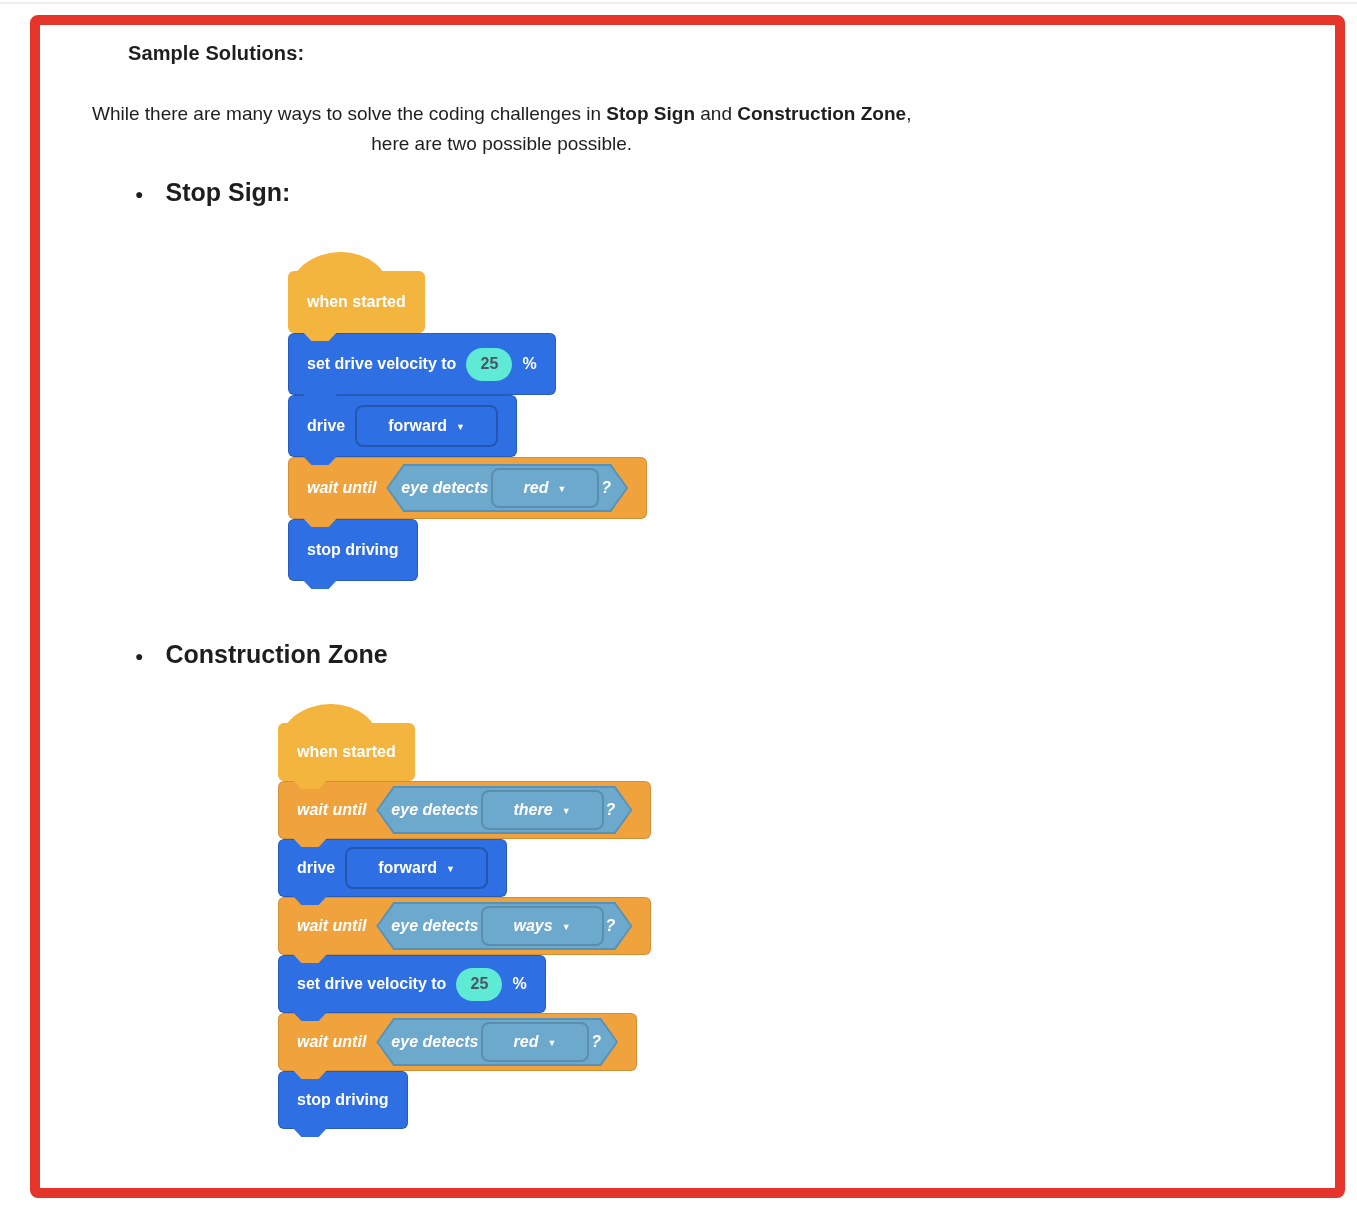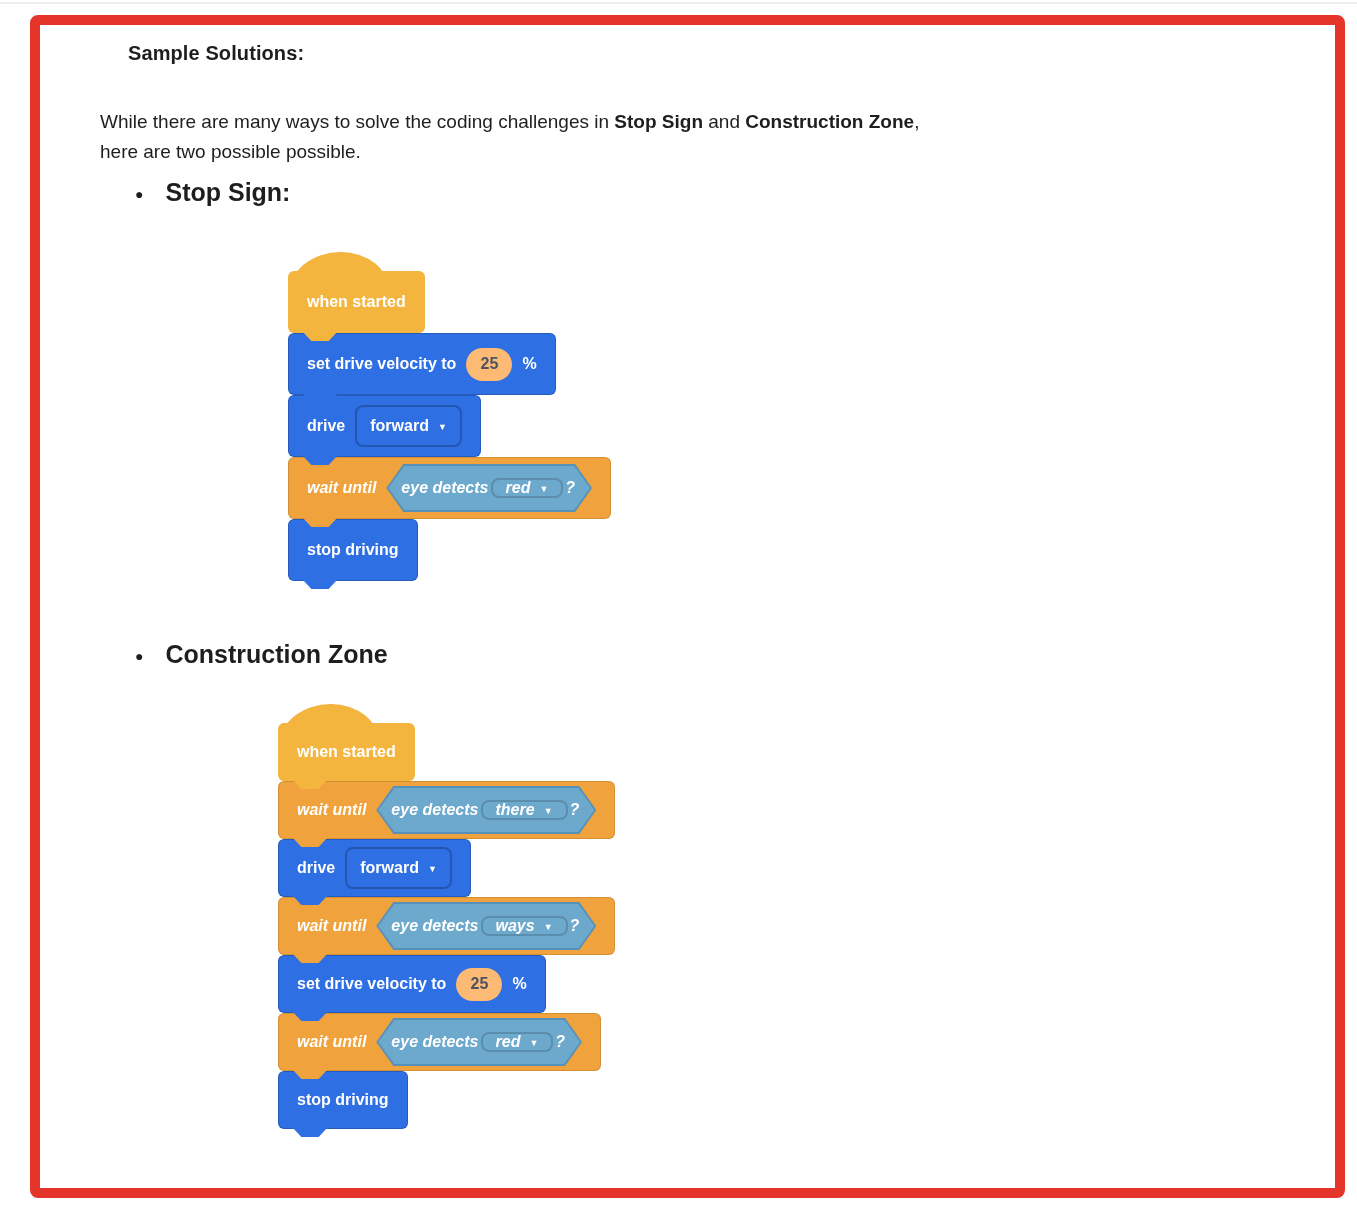--- a/index.html
+++ b/index.html
@@ -11,21 +11,21 @@
   }
   .hairline{position:absolute;left:0;top:2px;width:100%;height:2px;background:var(--hairline,#ededed);}
   .red-frame{
     position:absolute;left:30px;top:15px;width:1315px;height:1183px;
     border:10px solid var(--frame-red,#e5352b);border-radius:8px;box-sizing:border-box;
   }
   .doc-heading{
     position:absolute;left:88px;top:42px;font-size:20px;font-weight:bold;letter-spacing:.1px;margin-left:40px;
   }
   .intro{
-    position:absolute;left:88px;top:95px;margin:12px;font-size:19px;line-height:30px;font-weight:400;
+    position:absolute;left:88px;top:95px;margin:4px;font-size:19px;line-height:30px;font-weight:400;text-align:center;
   }
   .bullet-row{position:absolute;left:135px;display:flex;align-items:baseline;gap:22px;}
   .bullet-row .dot{font-size:14px;transform:translateY(-2px);}
   .bullet-row .bullet-label{font-size:25px;font-weight:bold;}
   #bullet-1{top:178px;}
   #bullet-2{top:640px;}
 
   
   .stack{position:absolute;}
   #stack-stop-sign{left:272px;top:250px;}
@@ -53,42 +53,42 @@
     clip-path:polygon(0 0,100% 0,74% 100%,26% 100%);
   }
   .block.orange{background:var(--block-orange,#f0a33c);border-color:rgba(0,0,0,0.12);font-style:italic;}
   .block.hat{background:var(--block-yellow,#f3b53e);border-color:transparent;}
   .block.hat::before{ 
     content:"";position:absolute;left:0;top:-20px;width:74%;height:42px;
     background:inherit;border-radius:52% 48% 0 0 / 100% 92% 0 0;
   }
   .blabel{display:inline-block;}
   .oval{
-    background:#fdba74;color:var(--oval-text,#575e75);
+    background:#5eead4;color:var(--oval-text,#575e75);
     min-width:46px;height:33px;padding:0 8px;box-sizing:border-box;border-radius:17px;
     display:inline-flex;align-items:center;justify-content:center;
     font-size:16px;font-weight:700;
   }
   .dropdown{
     display:inline-flex;align-items:center;gap:9px;
     border:2px solid rgba(0,0,0,0.22);border-radius:8px;
-    height:42px;padding:0 13px;box-sizing:border-box;
+    height:42px;padding:0 31px;box-sizing:border-box;
   }
   .caret{font-size:9px;line-height:1;transform:translateY(1px);}
   
   .hex-outer{
     display:inline-flex;background:var(--hex-border,#5691ba);padding:2px;
     clip-path:polygon(17px 0,calc(100% - 17px) 0,100% 50%,calc(100% - 17px) 100%,17px 100%,0 50%);
   }
   .hex-inner{
     display:inline-flex;align-items:center;gap:2px;height:44px;padding:0 11px 0 13px;
     background:var(--hex-fill,#6da8cd);
     clip-path:polygon(16px 0,calc(100% - 16px) 0,100% 50%,calc(100% - 16px) 100%,16px 100%,0 50%);
   }
-  .hex-inner .dropdown{height:20px;border-color:rgba(0,0,0,0.16);}
+  .hex-inner .dropdown{height:40px;border-color:rgba(0,0,0,0.16);}
   .hex-q{font-weight:700;margin-right:4px;}
 </style>
 </head>
 <body>
 
 <div class="hairline"></div>
 <div class="red-frame"></div>
 
 <div class="doc-heading">Sample Solutions:</div>
 

